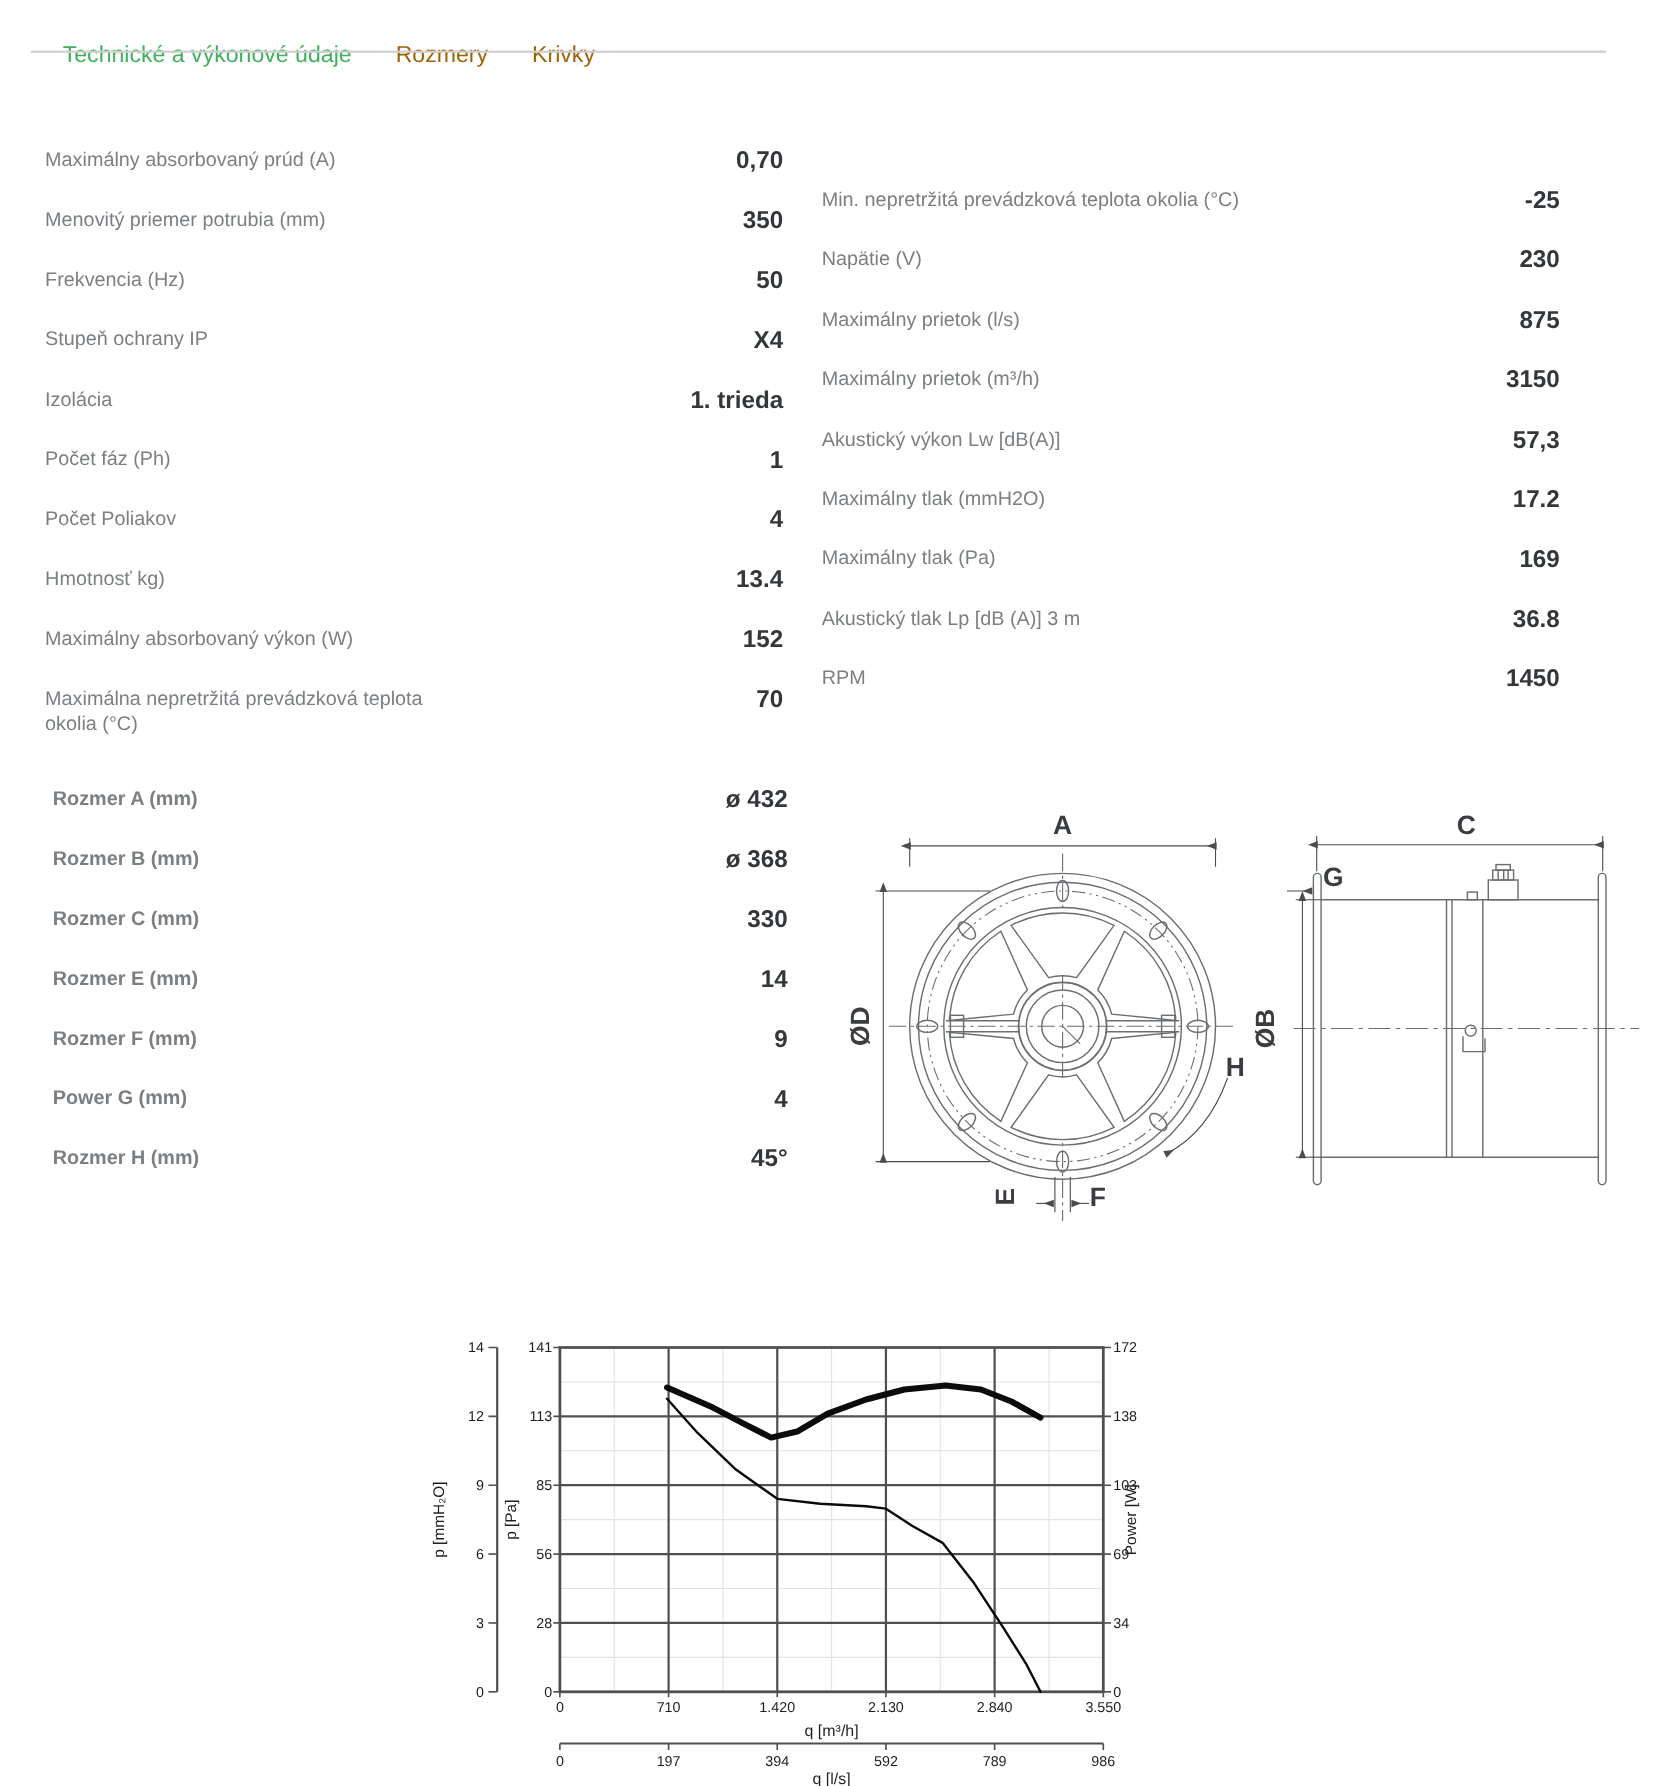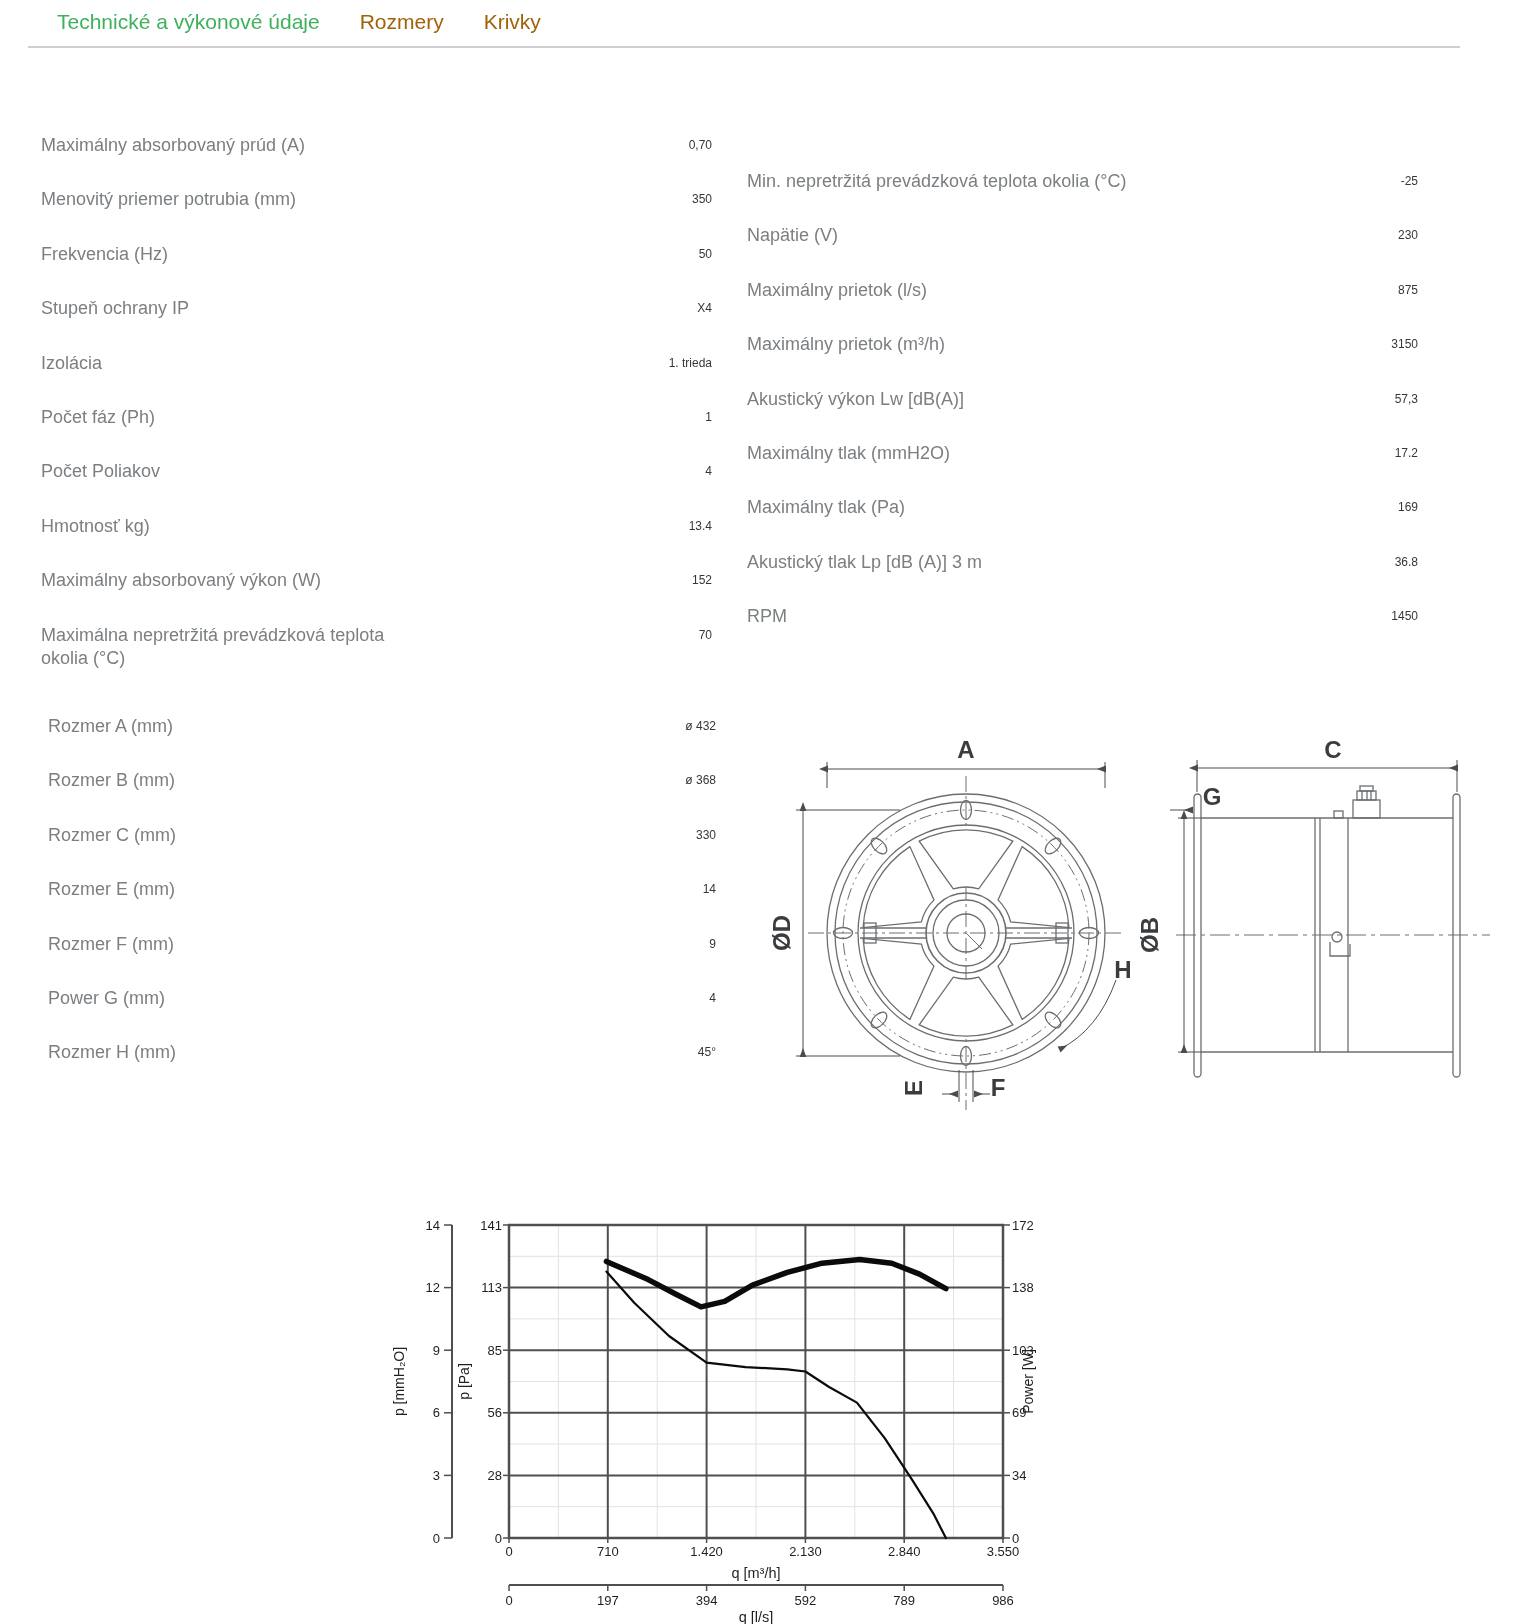--- a/index.html
+++ b/index.html
@@ -1,30 +1,30 @@
 <!DOCTYPE html>
 <html><head>
 <meta charset="utf-8">
 <style>
   html,body{margin:0;padding:0;background:#fff;}
   .page{position:relative;width:1516px;height:1624px;background:#fff;overflow:hidden;
         font-family:"Liberation Sans","DejaVu Sans",sans-serif;}
   .tabs{position:absolute;left:57px;top:10px;display:flex;gap:40px;align-items:baseline;}
   .tab{font-size:21px;color:#a16207;cursor:pointer;white-space:nowrap;}
-  .tab.active{color:#3fb15c;}
+  .tab.active{color:#3fb15c;margin-top:28px;}
   .tab-rule{position:absolute;left:28px;top:46px;width:1432px;border-top:2px solid #cfcfcf;height:0;}
   .col{position:absolute;}
   #spec-left{left:41px;top:134px;width:671px;}
   #spec-right{left:747px;top:134px;width:671px;margin-top:36px;}
   #dims{left:48px;top:715px;width:668px;}
   .spec-row{display:flex;justify-content:space-between;align-items:flex-start;min-height:54.4px;}
   .spec-label{font-size:18px;line-height:23px;color:#7b7f82;max-width:360px;}
   .spec-label.wide{max-width:560px;}
-  .spec-label.dim{max-width:420px;}
-  .spec-value{font-size:12px;line-height:23px;color:#34373a;white-space:nowrap;text-align:center;}
+  .spec-label.dim{max-width:420px;font-weight:bold;}
+  .spec-value{font-size:22px;line-height:23px;color:#34373a;white-space:nowrap;text-align:center;font-weight:bold;}
   .dwg{position:absolute;}
   svg text{font-family:"Liberation Sans","DejaVu Sans",sans-serif;}
   .dim-label{font-size:24px;font-weight:bold;fill:#3a3d40;}
   #chart-wrap{position:absolute;left:380px;top:1175px;width:660px;height:449px;}
 </style>
 </head>
 <body>
 
 <div class="page">
 

